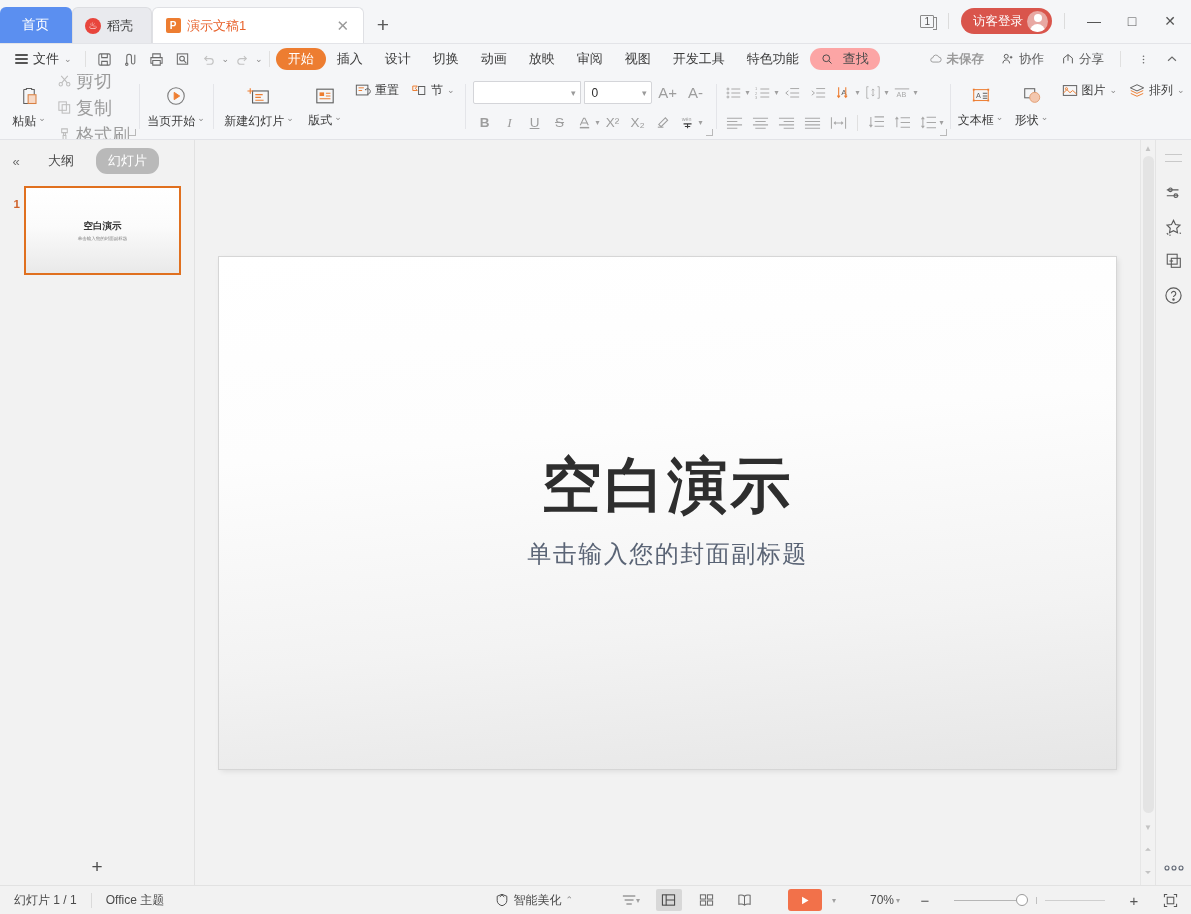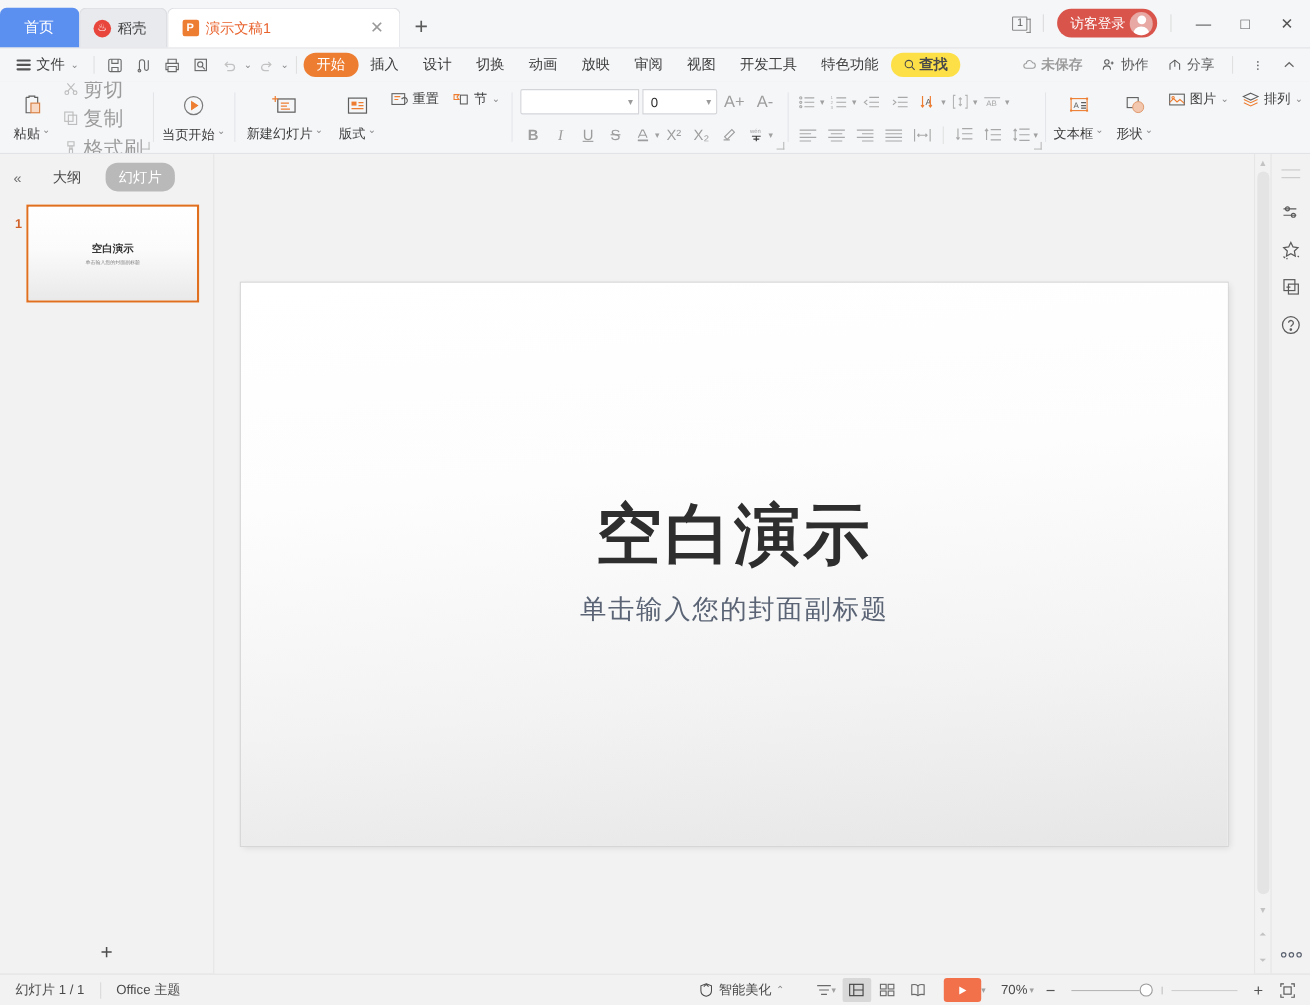--- a/index.html
+++ b/index.html
@@ -87,21 +87,21 @@
   }
   .menu-file { display: flex; align-items: center; gap: 5px; padding: 0 7px; height: 24px; }
   .hamburger { display: inline-flex; flex-direction: column; gap: 2.5px; width: 13px; }
   .hamburger i { display: block; height: 1.5px; background: #555; border-radius: 1px; }
   .caret { font-size: 9px; color: #8b8b8b; }
   .qicon { width: 26px; height: 24px; display: flex; align-items: center; justify-content: center; color: #6a6a6a; }
   .qicon.dim { color: #c2c2c2; }
   .msep { width: 1px; height: 16px; background: #e0e0e0; margin: 0 6px; }
   .mtab { padding: 0 11px; height: 22px; display: flex; align-items: center; color: #3c3c3c; }
   .mtab.active { background: #ed7d31; color: #fff; border-radius: 11px; padding: 0 12px; }
-  .mtab.find { background: #fde047; border-radius: 11px; gap: 3px; color: #4a4a4a; font-weight: bold; }
+  .mtab.find { background: #fca5a5; border-radius: 11px; gap: 10px; color: #4a4a4a; }
   .menu-right { margin-left: auto; display: flex; align-items: center; gap: 3px; padding-right: 6px; color: #5a5a5a; font-size: 12.5px;}
   .mr-item { display: flex; align-items: center; gap: 4px; padding: 0 7px; height: 24px; }
   .mr-item.dim { color: #9b9b9b; font-weight: bold; }
 
   
   .ribbon {
     height: 66px; background: #f5f6f8; flex: none; display: flex;
     align-items: stretch; border-bottom: 1px solid #e2e3e7; padding: 2px 0 0 0;
     overflow: hidden;
   }
@@ -217,21 +217,21 @@
   .rr-btn { width: 30px; height: 34px; display: flex; align-items: center; justify-content: center; color: #5a5a5a; }
   .rr-bottom { margin-top: auto; padding-bottom: 10px; color: #5c6370; letter-spacing: 2px; font-size: 12px; }
 
   
   .statusbar {
     height: 29px; background: #f2f2f2; border-top: 1px solid #e2e2e2;
     display: flex; align-items: center; font-size: 12px; color: #4a4a4a; flex: none;
   }
   .sb-item { padding: 0 14px; height: 29px; display: flex; align-items: center; }
   .sb-sep { width: 1px; height: 15px; background: #dadada; }
-  .sb-right { margin-left: auto; display: flex; align-items: center; gap: 2px; padding-right: 8px; }
+  .sb-right { margin-left: auto; display: flex; align-items: center; gap: 12px; padding-right: 8px; }
   .sb-btn { display: flex; align-items: center; gap: 4px; padding: 0 7px; height: 24px; color: #4a4a4a; }
   .viewbtn { width: 26px; height: 22px; display: flex; align-items: center; justify-content: center; color: #6a6a6a; }
   .viewbtn.sel { background: #d8d8d8; border-radius: 2px; color: #444; }
   .playbtn {
     background: #f2714a; border-radius: 3px; width: 34px; height: 22px;
     display: flex; align-items: center; justify-content: center; color: #fff;
   }
   .zoomslider { display: flex; align-items: center; gap: 0; margin: 0 6px; }
   .zs-line { width: 62px; height: 1px; background: #b6b6b6; }
   .zs-line2 { width: 60px; height: 1px; background: #cfcfcf; }

